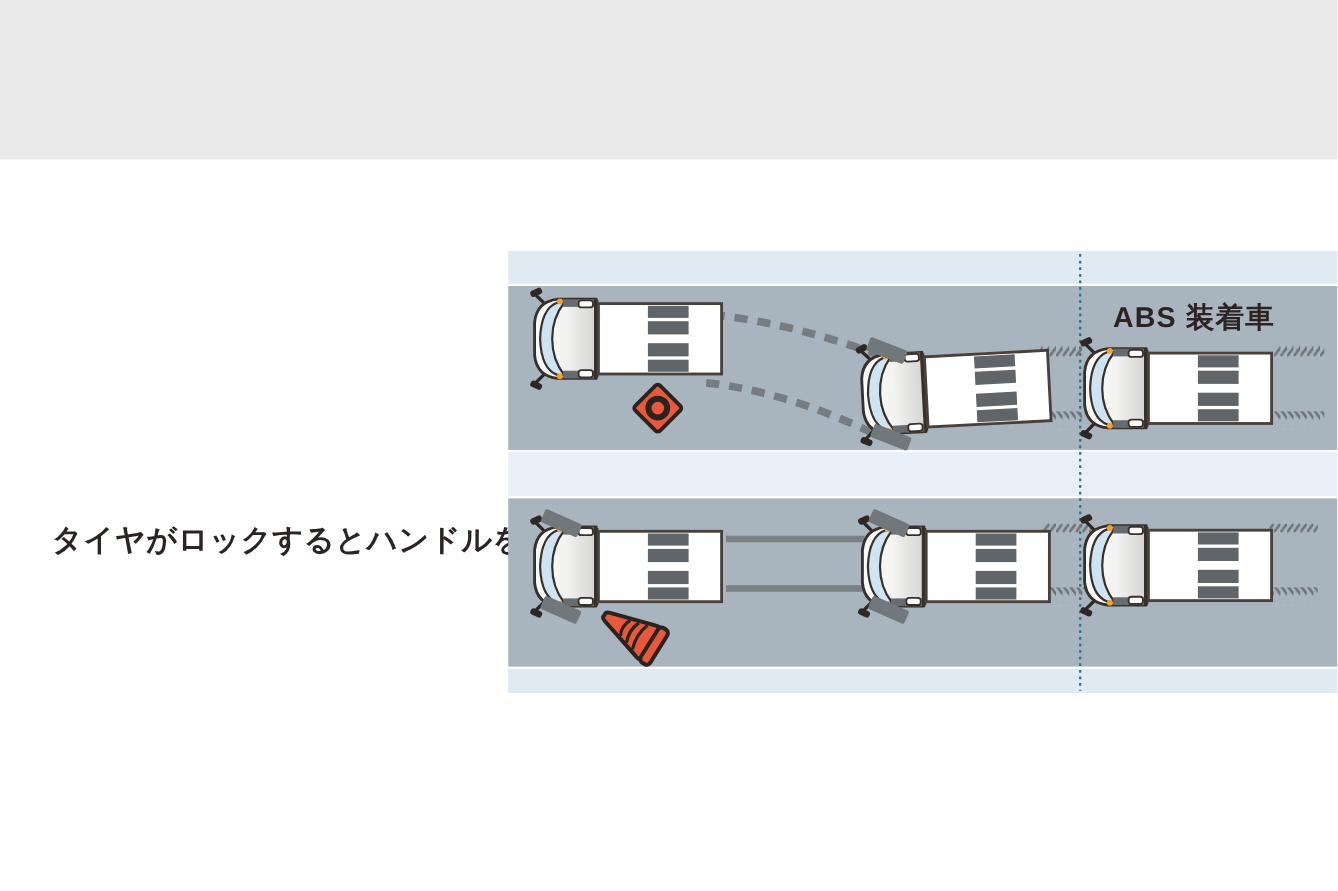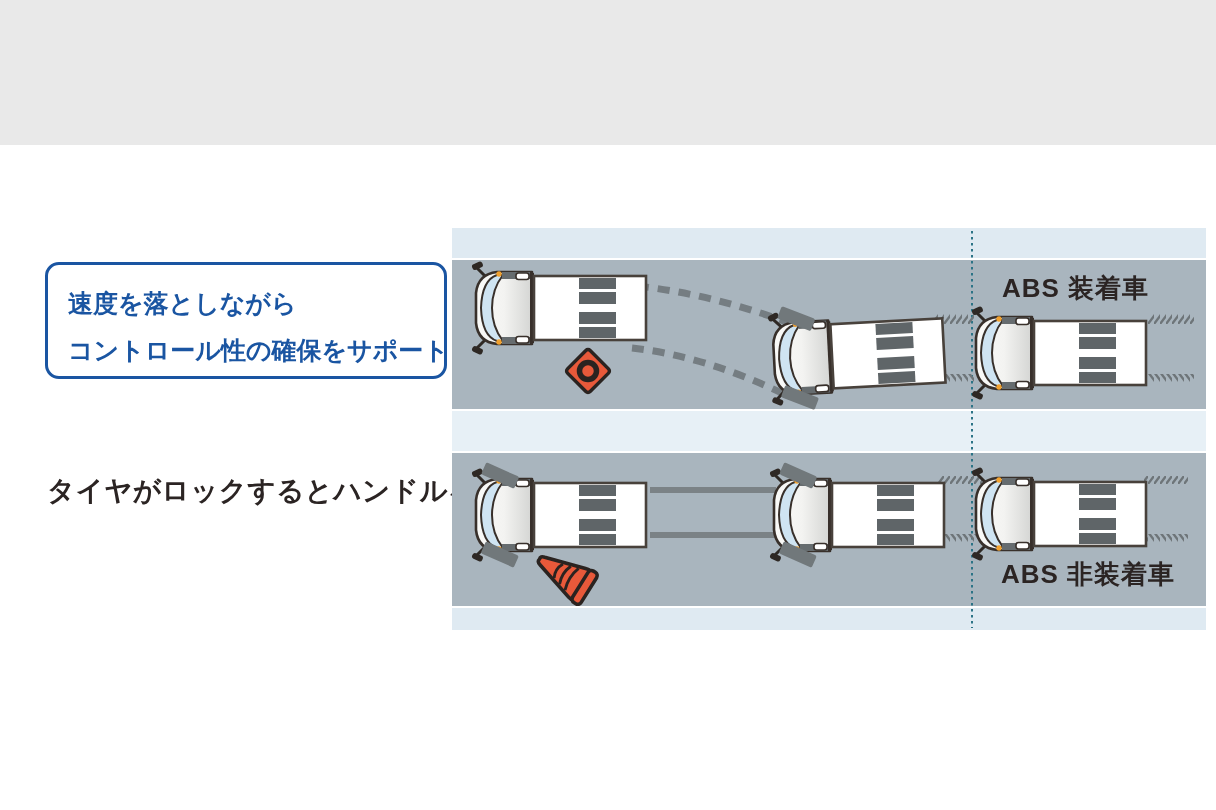--- a/index.html
+++ b/index.html
@@ -8,59 +8,54 @@
   .top-band{position:absolute;left:0;top:0;width:1216px;height:145px;background:#e9e9e9;}
   .page-title{position:absolute;left:46px;top:176px;font-size:29px;font-weight:700;
               color:#2b2423;letter-spacing:0.5px;white-space:nowrap;}
   .callout{position:absolute;left:45px;top:262px;width:402px;height:117px;box-sizing:border-box;
            border:3px solid #1a55a2;border-radius:14px;background:#ffffff;
            padding:15px 0 0 20px;}
   .callout div{font-size:25px;line-height:47px;font-weight:700;color:#1a55a2;white-space:nowrap;}
   .descr{position:absolute;left:47px;top:467px;}
   .descr div{font-size:27.5px;line-height:48.5px;font-weight:700;color:#2b2423;
              letter-spacing:0.5px;white-space:nowrap;}
-  .diagram{position:absolute;left:452px;top:228px;width:754px;height:402px;}
+  .diagram{position:absolute;left:462px;top:228px;width:754px;height:402px;}
   .band{position:absolute;left:0;width:754px;}
   .strip1{top:0;height:30px;background:#dfeaf2;}
   .road1{top:32px;height:149px;background:#a9b5be;}
   .strip2{top:183px;height:40px;background:#e7f0f6;}
   .road2{top:225px;height:153px;background:#a9b5be;}
   .strip3{top:380px;height:22px;background:#dfeaf2;}
   .dlabel{position:absolute;white-space:nowrap;z-index:3;font-weight:700;}
   .label-abs{top:43px;right:57px;font-size:26px;color:#2b2423;letter-spacing:1px;}
   .label-braking{top:190px;right:26px;font-size:24px;color:#14508f;letter-spacing:0.5px;}
   .label-noabs{top:329px;right:31px;font-size:26px;color:#2b2423;letter-spacing:1px;}
   svg.art{position:absolute;left:0;top:0;z-index:2;pointer-events:none;}
 </style>
 </head>
 <body>
 
 <div class="canvas">
 
   <div class="top-band"></div>
 
 
-  <div class="callout">
-    <div>速度を落としながら</div>
-    <div>コントロール性の確保をサポート</div>
-  </div>
 
   <div class="descr">
     <div>タイヤがロックするとハンドルを</div>
   </div>
 
   <div class="diagram">
     <div class="band strip1"></div>
     <div class="band road1"></div>
     <div class="band strip2"></div>
     <div class="band road2"></div>
     <div class="band strip3"></div>
 
     <div class="dlabel label-abs">ABS 装着車</div>
-    <div class="dlabel label-noabs">ABS 非装着車</div>
 
     <svg class="art" width="754" height="402" viewBox="0 0 754 402">
       <defs>
         <linearGradient id="cabG" x1="0" y1="0" x2="1" y2="0">
           <stop offset="0" stop-color="#fafaf8"></stop>
           <stop offset="0.5" stop-color="#f3f3f1"></stop>
           <stop offset="1" stop-color="#d4d5d3"></stop>
         </linearGradient>
         <pattern id="hF" width="6" height="16" patternUnits="userSpaceOnUse">
           <path d="M0,16 L12,0" stroke="#6e7579" stroke-width="2.4" fill="none"></path>

